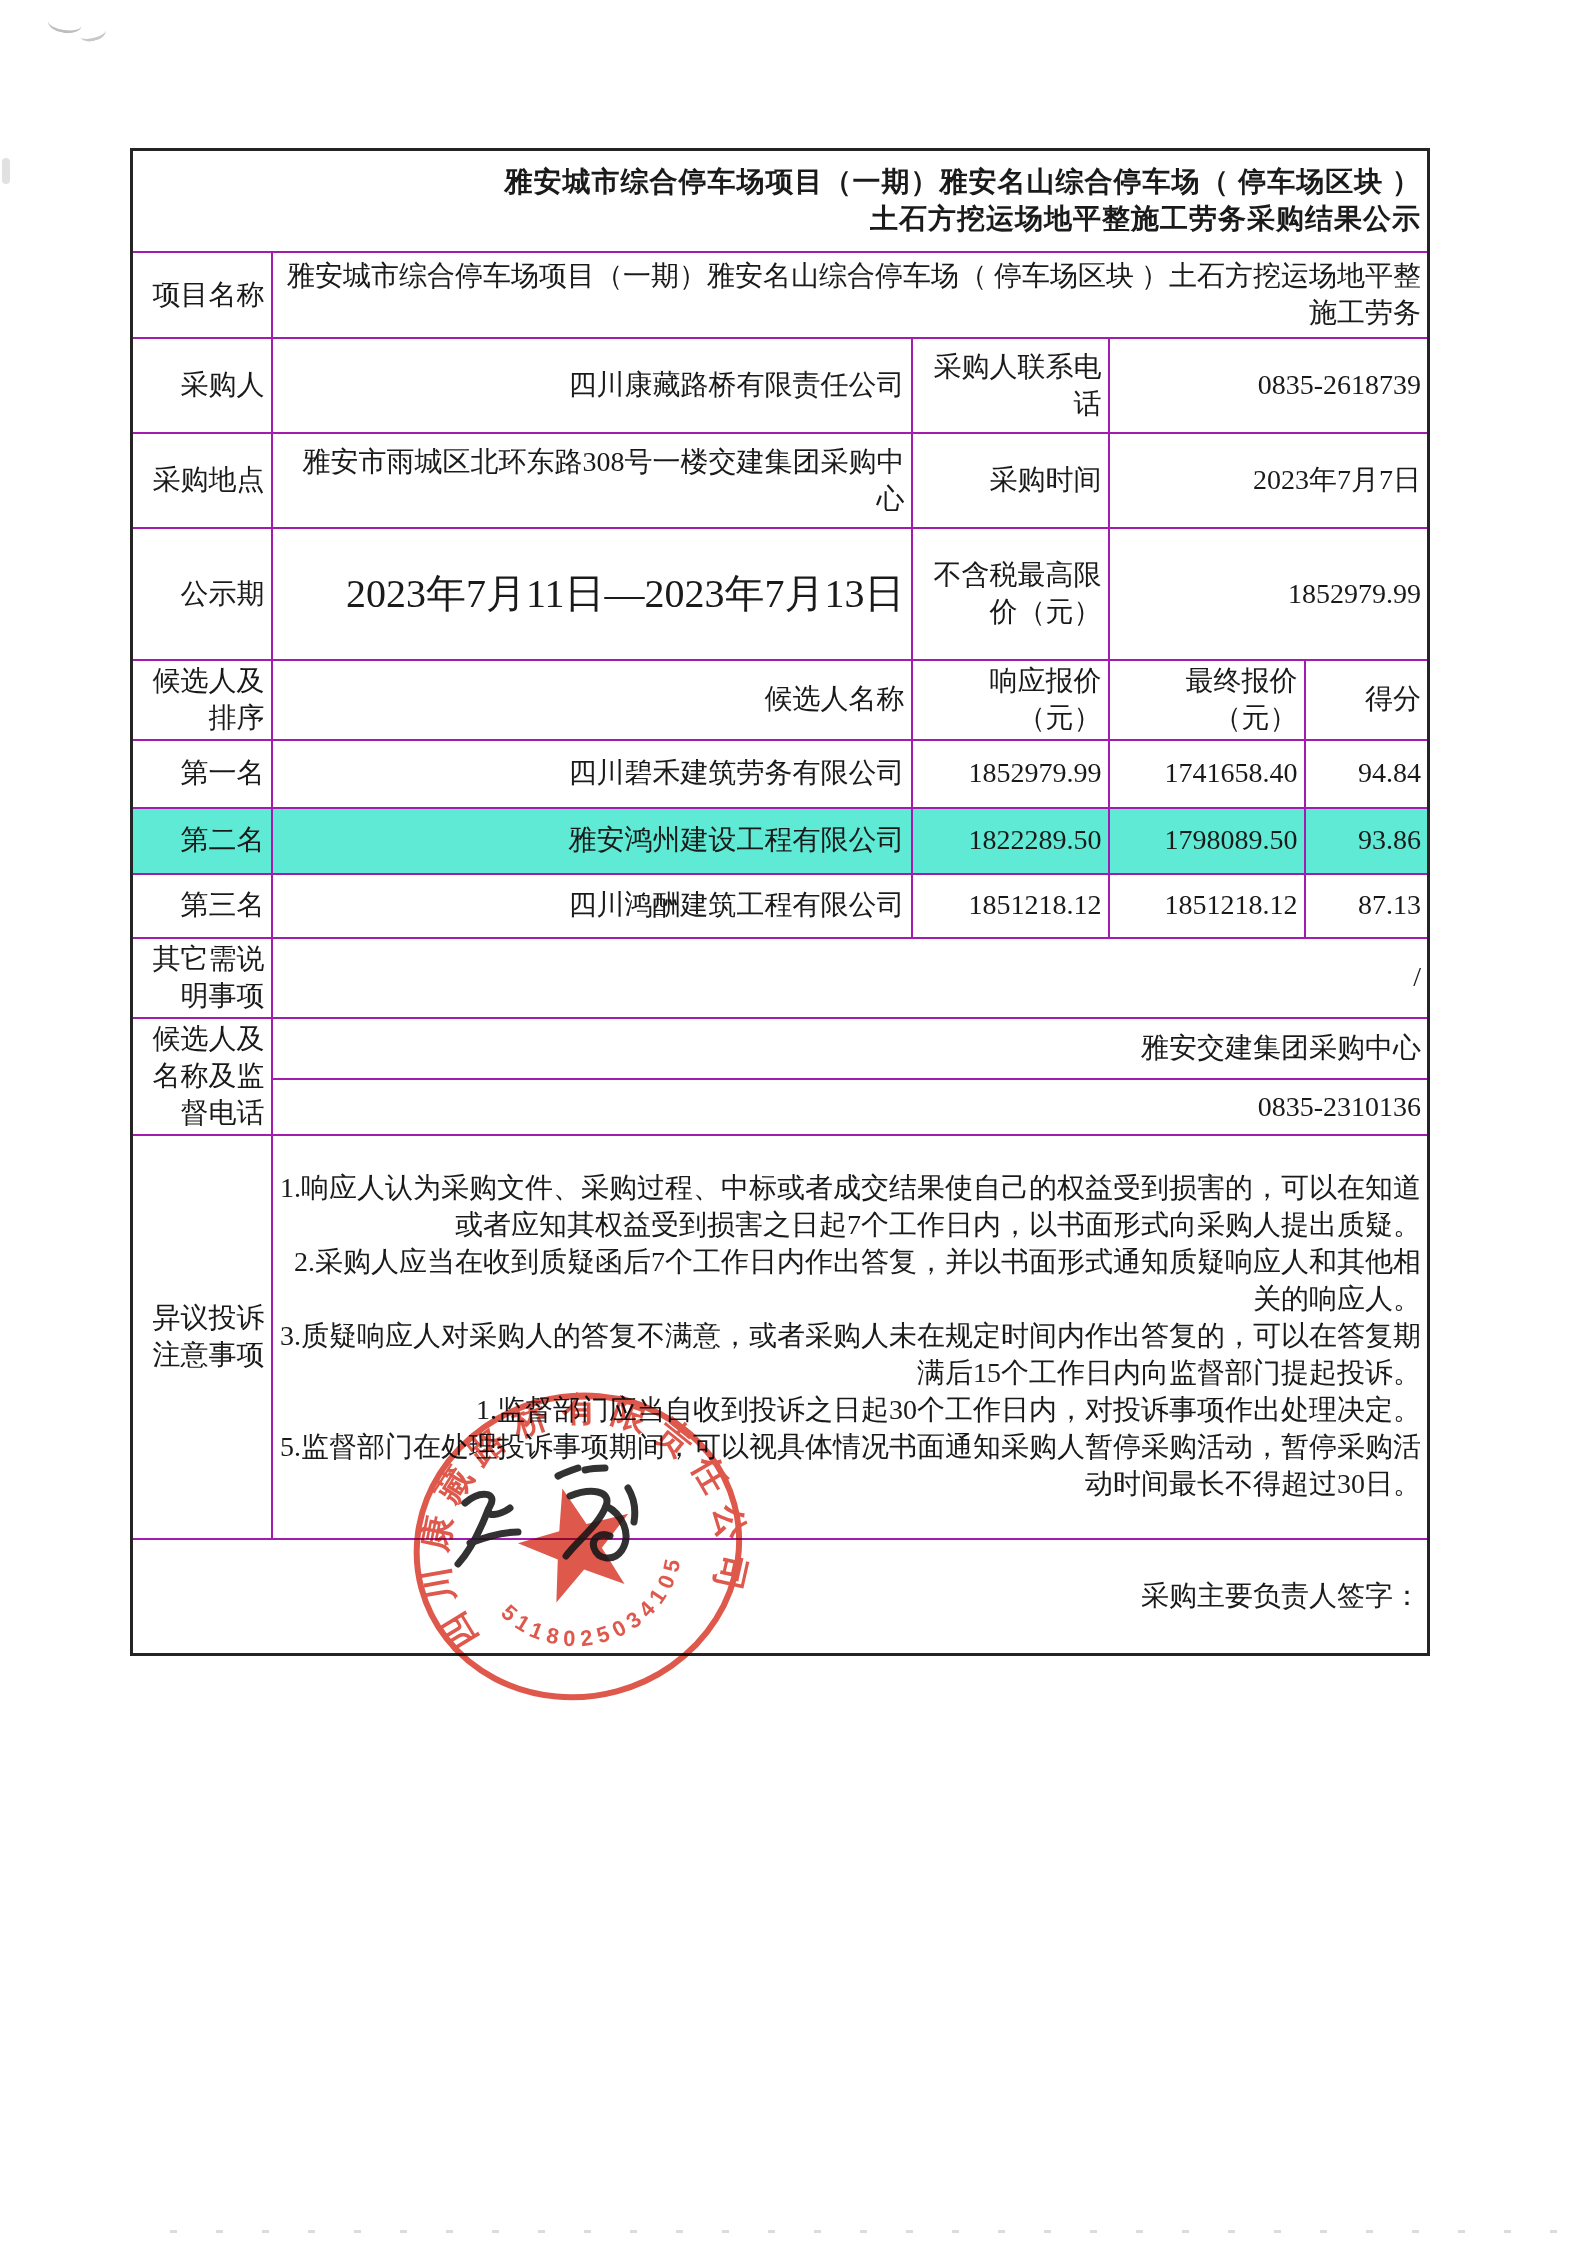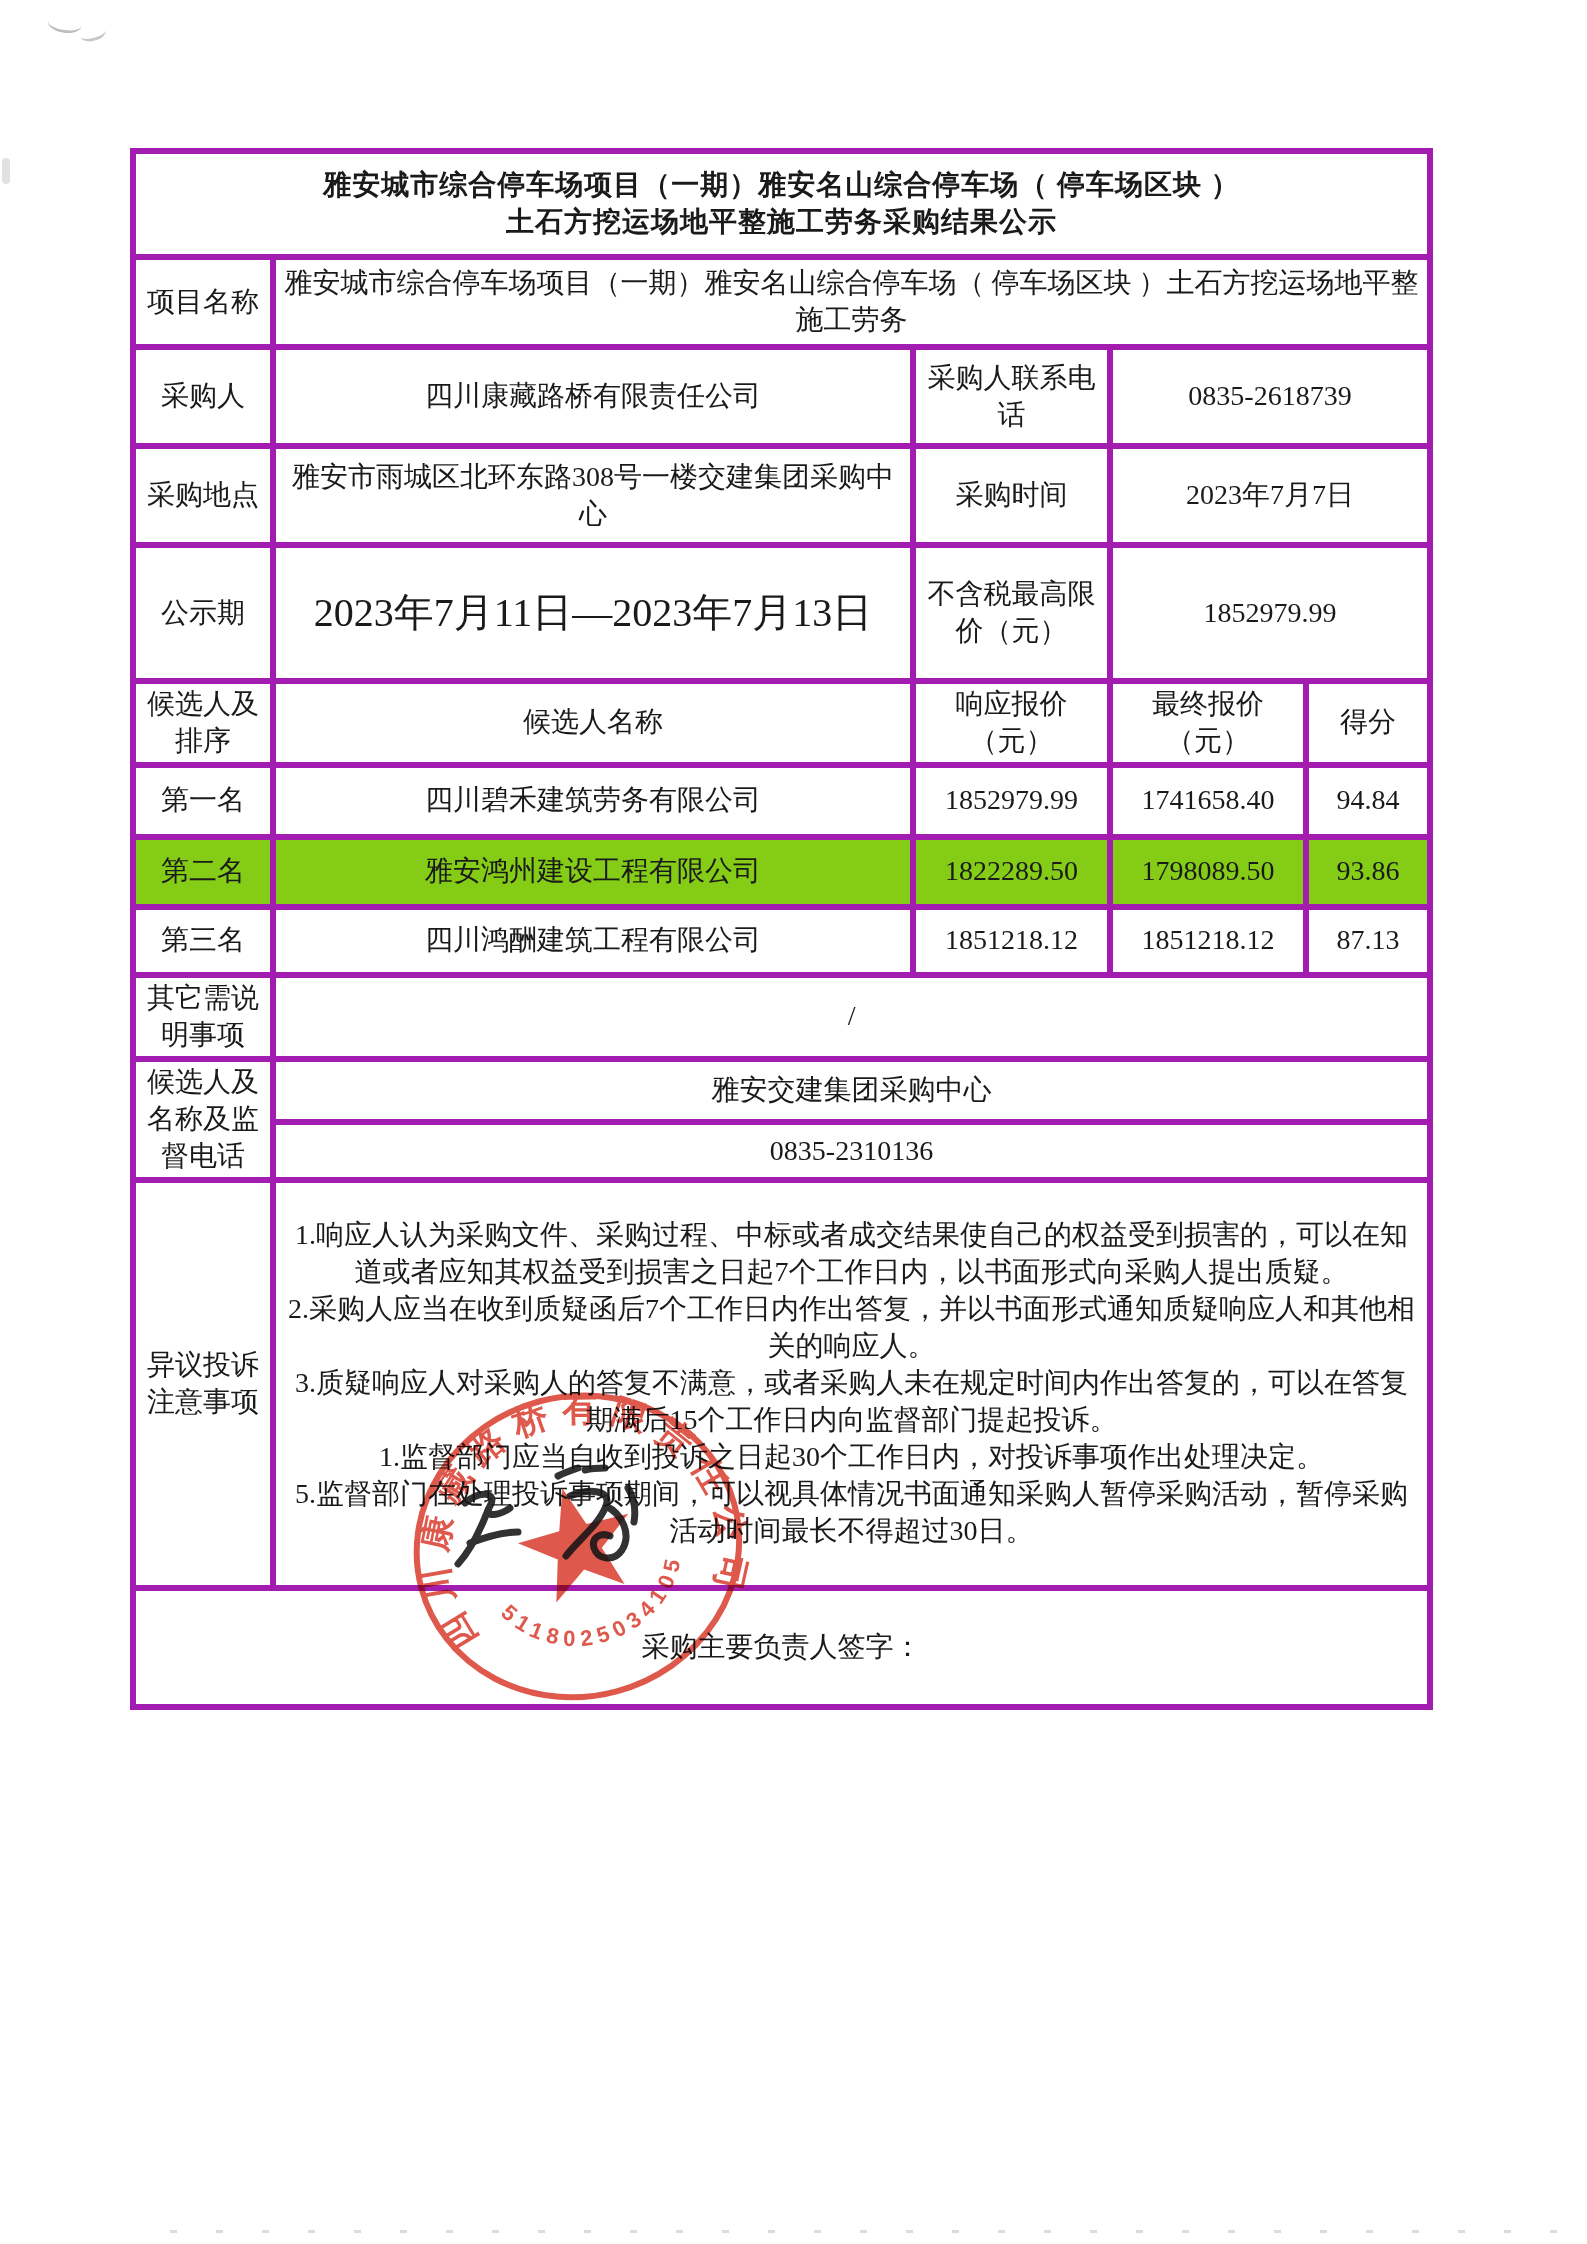--- a/index.html
+++ b/index.html
@@ -6,32 +6,32 @@
   .page{
     position:relative;width:1587px;height:2244px;background:#ffffff;overflow:hidden;
     font-family:"Liberation Serif","DejaVu Serif",serif;color:#1a1a1a;
   }
   table.doc{
     position:absolute;left:130px;top:148px;width:1297px;
     border-collapse:collapse;table-layout:fixed;
     border:3px solid #242424;
   }
   table.doc td{
-    border:6px solid #a21caf;
-    text-align:center;vertical-align:middle;
+    border:2px solid #a21caf;
+    text-align:right;vertical-align:middle;
     padding:2px 6px;font-size:28px;line-height:1.32;
     overflow:hidden;word-break:break-word;
   }
   .title-cell{
     font-family:"Liberation Sans","DejaVu Sans",sans-serif;
     font-weight:bold;font-size:37px;line-height:1.34;letter-spacing:1px;padding:4px 2px;
   }
   .pre{white-space:pre-line;}
   .small27{font-size:27px;margin-left:37px;}
-  .row2{background:#84cc16;}
+  .row2{background:#5eead4;}
   .loc-cell{text-align:left;padding:4px 42px 4px 10px;}
   .maxprice{vertical-align:top;padding-top:14px;}
   .objection-cell{
     text-align:left;vertical-align:top;padding:28px 14px 8px 14px;
     font-size:28px;line-height:1.45;
   }
   .objection-cell div{margin:0;}
   .sign-cell{text-align:left;padding-left:12px;font-size:30px;}
   
   .h100 td{height:96px;}  .h84 td{height:80px;}  .h93 td{height:89px;}

